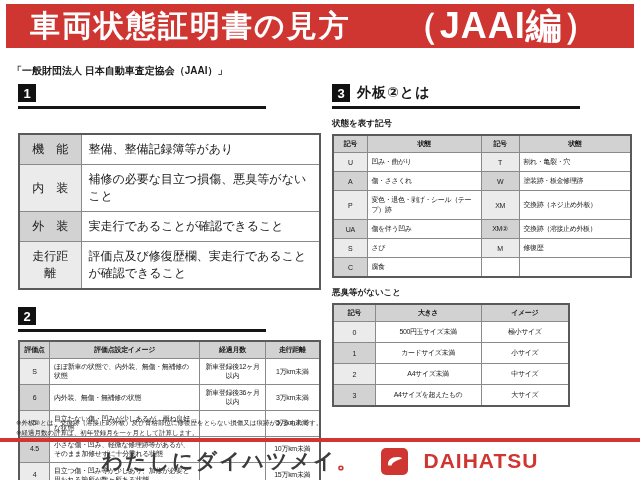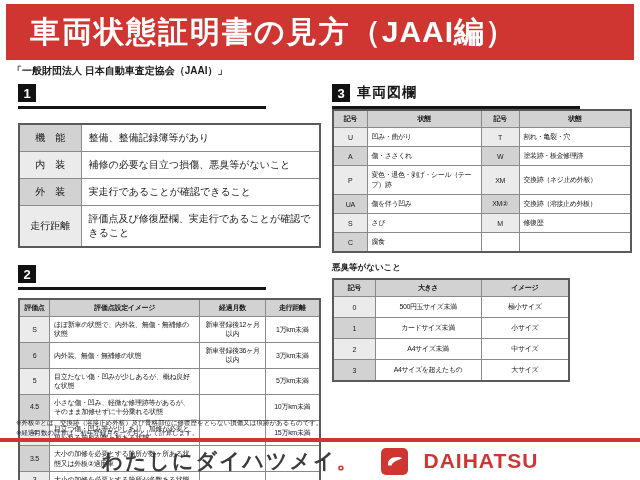--- a/index.html
+++ b/index.html
@@ -2,24 +2,24 @@
 <html><head>
 <meta charset="utf-8">
 <style>
   html,body{margin:0;padding:0}
   body{
     width:640px;height:480px;position:relative;overflow:hidden;
     background:#ffffff;color:#1a1a1a;
     font-family:"Liberation Sans","DejaVu Sans",sans-serif;
   }
   
-  .banner{position:absolute;top:4px;left:6px;right:6px;height:56px;background:#cf3531;
+  .banner{position:absolute;top:4px;left:6px;right:6px;height:44px;background:#cf3531;
           display:flex;align-items:center;padding-left:24px;box-sizing:border-box}
   .banner .t{color:#fff;font-weight:bold;font-size:30px;letter-spacing:2px}
-  .banner .e{color:#fff;font-weight:bold;font-size:30px;letter-spacing:1px}
+  .banner .e{color:#fff;font-weight:bold;font-size:36px;margin-left:52px;letter-spacing:1px}
   .subtitle{position:absolute;top:64px;left:12px;font-size:10px;font-weight:bold}
 
   
   .col{position:absolute;top:84px}
   .left{left:18px;width:303px}
   .right{left:332px;width:300px}
 
   
   .sec{display:flex;align-items:center;gap:7px;border-bottom:3px solid #151515;
        padding-bottom:4px;width:248px}
@@ -28,21 +28,21 @@
   .sec .st{font-size:14px;font-weight:bold;letter-spacing:1px}
   .sec2blk{margin-top:17px}
 
   
   table{border-collapse:collapse;width:100%;table-layout:fixed;border:2px solid #5a5a5a}
   td,th{border:1px solid #8a8a8a;padding:3px 5px;vertical-align:middle;
         overflow:hidden;word-break:break-all}
   th{background:#d2d2d2;font-weight:bold;text-align:center}
   td.lab{text-align:center}
 
-  .t1{margin-top:14px;font-size:10px}
+  .t1{margin-top:24px;font-size:12px}
   .t1 td{padding:6px 7px}
   .t1 tbody tr:nth-child(odd)  .lab{background:#d2d2d2}
   .t1 tbody tr:nth-child(even) .lab{background:#ebebeb}
 
   .t2{margin-top:8px;font-size:7px;letter-spacing:-0.3px}
   .t2 td{padding:3px 4px;line-height:1.35}
   .t2 th{padding:3px 2px;font-size:7px}
   .t2 tbody tr:nth-child(even) .lab{background:#d2d2d2}
   .t2 tbody tr:nth-child(odd)  .lab{background:#ebebeb}
   .t2 td:nth-child(3),.t2 td:nth-child(4){text-align:center}
@@ -174,22 +174,23 @@
             <td></td>
           </tr>
         </tbody>
       </table>
   </div>
 </div>
 
 <div class="col right">
   <div class="sec">
     <span class="badge">3</span>
-    <span class="st">車両図欄</span>
-  </div>
+    <span class="st">外板②とは</span>
+  </div>
+  <div class="sym-label">状態を表す記号</div>
   <table class="t3">
       <colgroup>
         <col style="width: 34px;">
         <col style="width: 114px;">
         <col style="width: 38px;">
         <col>
       </colgroup>
       <thead>
         <tr>
           <th>記号</th>

